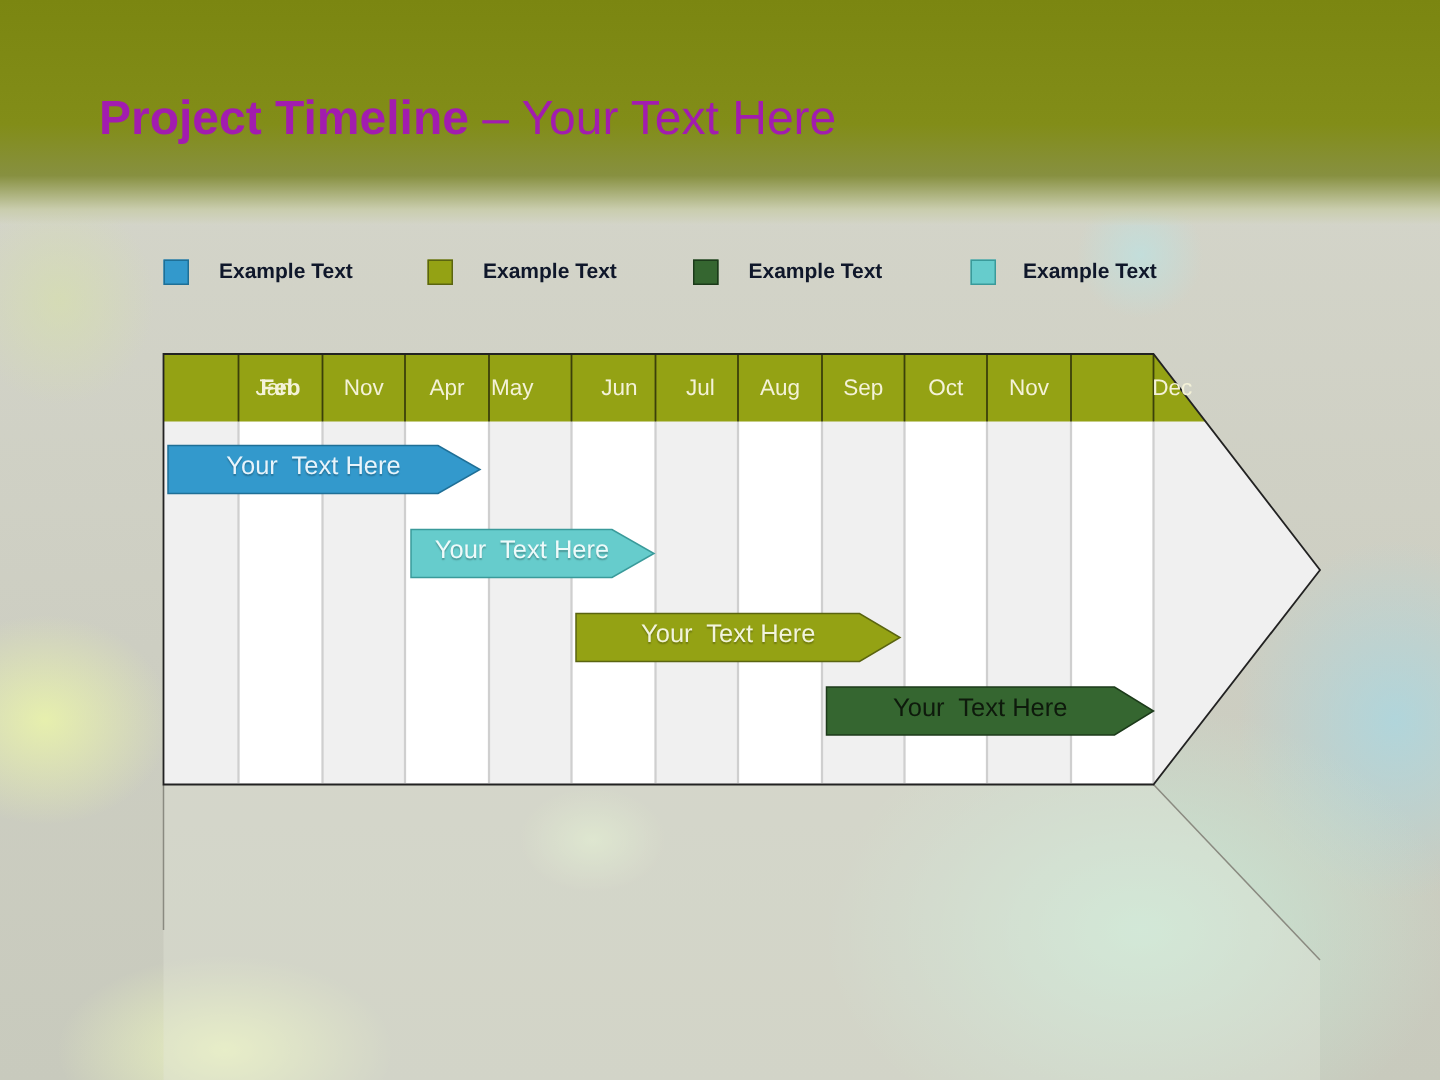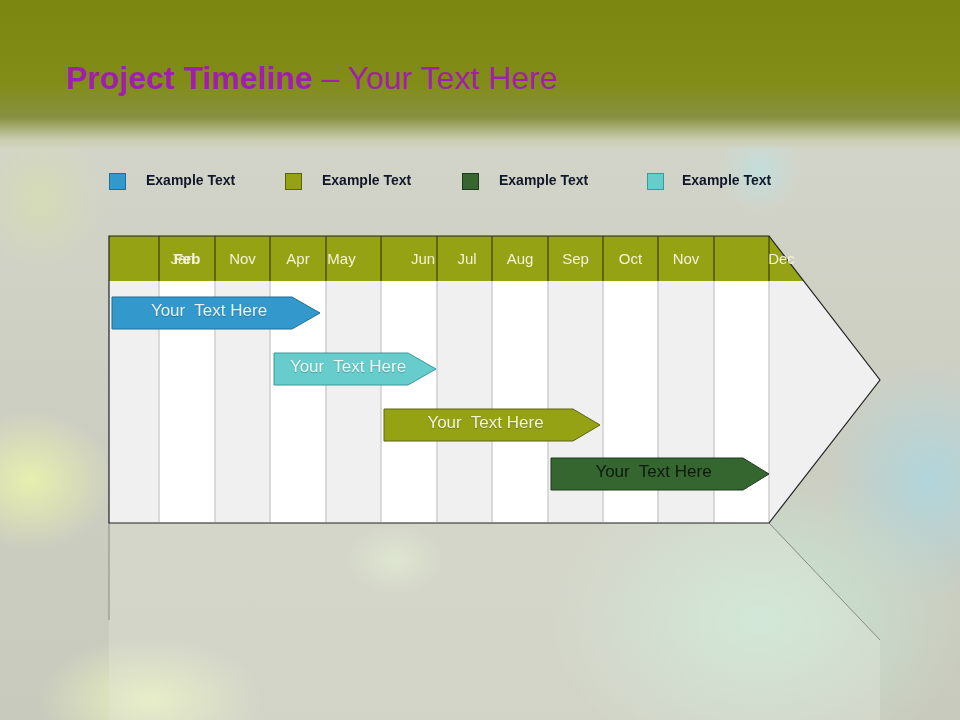--- a/index.html
+++ b/index.html
@@ -116,21 +116,21 @@
     <polygon points="274,353 408,353 436,369 408,385 274,385" fill="#66cccc" stroke="#3a9a9a" stroke-width="1"></polygon>
     <polygon points="384,409 573,409 600,425 573,441 384,441" fill="#94a214" stroke="#5a6410" stroke-width="1"></polygon>
     <polygon points="551,458 743,458 769,474 743,490 551,490" fill="#356630" stroke="#1c3a1a" stroke-width="1"></polygon>
   </svg>
 
   <div class="month" style="left:109px;width:67px;padding-left:40px;">Jan</div>
   <div class="month" style="left:159px;width:56px;font-weight:bold;">Feb</div>
   <div class="month" style="left:215px;width:55px;">Nov</div>
   <div class="month" style="left:270px;width:56px;border-radius:21px;">Apr</div>
   <div class="month" style="left:326px;width:31px;text-align:center;">May</div>
-  <div class="month" style="left:391px;width:64px;">Jun</div>
+  <div class="month" style="left:381px;width:64px;">Jun</div>
   <div class="month" style="left:439px;width:56px;">Jul</div>
   <div class="month" style="left:492px;width:56px;text-align:center;">Aug</div>
   <div class="month" style="left:548px;width:55px;">Sep</div>
   <div class="month" style="left:603px;width:55px;">Oct</div>
   <div class="month" style="left:658px;width:56px;">Nov</div>
   <div class="month" style="left:714px;width:55px;padding-left:40px;">Dec</div>
 
   <div class="bar" style="left:112px;top:297px;width:194px;justify-content:center;">
     <span style="color:#e8f4fb;white-space:pre;text-shadow:0 1px 1px rgba(0,0,0,0.25);">Your  Text Here</span>
   </div>

